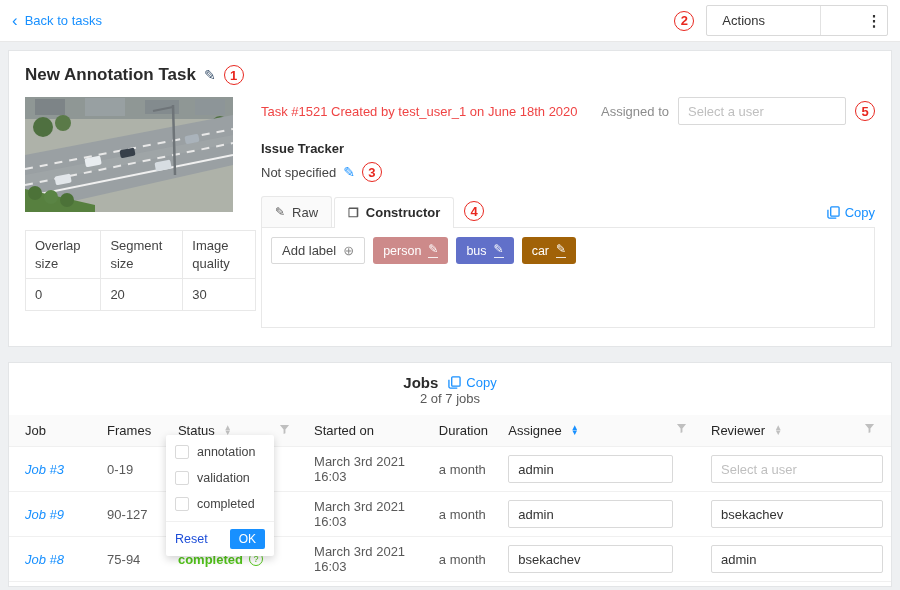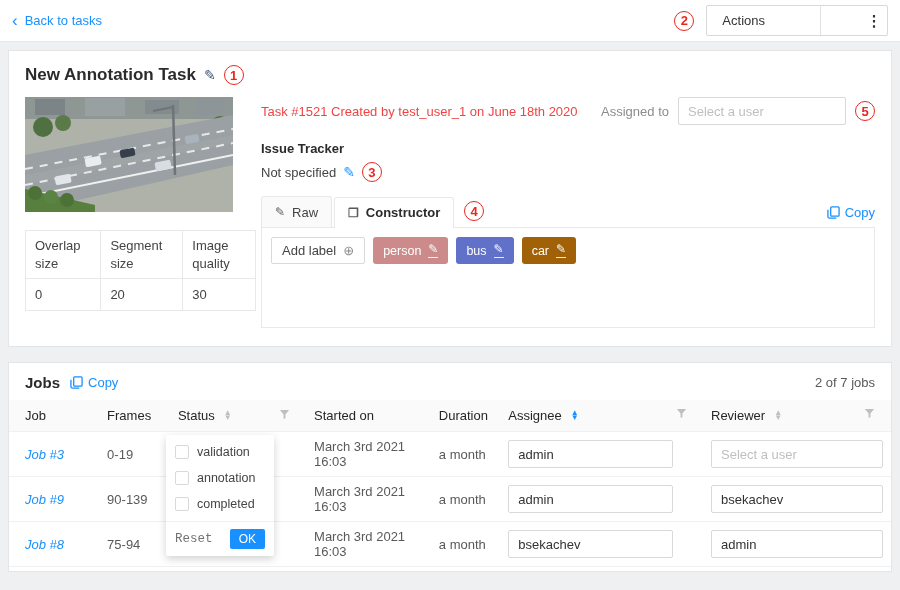--- a/index.html
+++ b/index.html
@@ -84,21 +84,21 @@
     font-family:"Liberation Sans", sans-serif;
   }
   .plus-icon { color:#8c8c8c; font-size:13px; }
   .tag {
     display:inline-flex; align-items:center; gap:7px; height:27px; padding:0 10px;
     border-radius:3px; color:#fff; font-size:12.5px; cursor:pointer;
   }
   .tag-pencil { font-size:12px; color:#fff; border-bottom:1px solid rgba(255,255,255,.85); line-height:1.1; }
   
   .jobs-panel { margin-top:15px; position:relative; padding-bottom:4px; }
-  .jobs-header { display:flex; align-items:center; justify-content:space-between; padding:11px 16px 9px 16px; }
+  .jobs-header { display:flex; align-items:center; justify-content:space-between; padding:11px 16px 9px 16px;flex-direction:column; }
   .jobs-title-wrap { display:flex; align-items:center; gap:10px; }
   .jobs-title { font-size:15px; font-weight:bold; color:#2b2b2b; }
   .jobs-title-wrap .copy-link { padding-bottom:0; }
   .jobs-count { color:#595959; }
   table.jobs-table { width:100%; border-collapse:collapse; }
   .jobs-table th {
     background:#fafafa; font-weight:normal; color:#262626; text-align:left;
     padding:8px 8px; border-bottom:1px solid #f0f0f0; font-size:13px;
   }
   .jobs-table th:first-child, .jobs-table td:first-child { padding-left:16px; }
@@ -126,21 +126,21 @@
     font-weight:normal; cursor:pointer;
   }
   
   .filter-dropdown {
     position:absolute; left:157px; top:72px; width:108px; background:#fff;
     border-radius:2px; box-shadow:0 3px 8px rgba(0,0,0,0.18); z-index:20; padding-top:4px;
   }
   .fd-item { display:flex; align-items:center; gap:8px; padding:6px 9px; color:#444; cursor:pointer; font-size:12.5px; }
   .fd-check { width:14px; height:14px; min-width:14px; border:1px solid #d9d9d9; border-radius:2px; background:#fff; }
   .fd-footer { border-top:1px solid #f0f0f0; margin-top:4px; padding:7px 9px; display:flex; align-items:center; justify-content:space-between; }
-  .fd-reset { color:#737373; cursor:default; font-size:12.5px;font-family:Liberation Mono, monospace; }
+  .fd-reset { color:#1d4ed8; cursor:default; font-size:12.5px; }
   .fd-ok {
     background:#1890ff; color:#fff; border:none; border-radius:2px; font-size:12px;
     padding:3px 9px; cursor:pointer; font-family:"Liberation Sans", sans-serif;margin-left:10px;
   }
 </style>
 </head>
 <body>
 
 <div class="topbar">
   <a class="back-link">
@@ -360,21 +360,21 @@
             </div>
           </td>
         <td>
             <div class="cell-select wide">
               <span class="ph">Select a user</span>
             </div>
           </td>
       </tr>
       <tr>
         <td><a class="job-link">Job #9</a></td>
-        <td>90-139</td>
+        <td>90-127</td>
         <td></td>
         <td></td>
         <td>March 3rd 2021 16:03</td>
         <td>a month</td>
         <td>
             <div class="cell-select">
               <span>admin</span>
             </div>
           </td>
         <td>
@@ -405,25 +405,25 @@
               <span>admin</span>
             </div>
           </td>
       </tr>
     </tbody>
   </table>
 
   <div class="filter-dropdown">
     <div class="fd-item">
       <span class="fd-check"></span>
-      <span>validation</span>
+      <span>annotation</span>
     </div>
     <div class="fd-item">
       <span class="fd-check"></span>
-      <span>annotation</span>
+      <span>validation</span>
     </div>
     <div class="fd-item">
       <span class="fd-check"></span>
       <span>completed</span>
     </div>
     <div class="fd-footer">
       <span class="fd-reset">Reset</span>
       <button class="fd-ok">OK</button>
     </div>
   </div>

